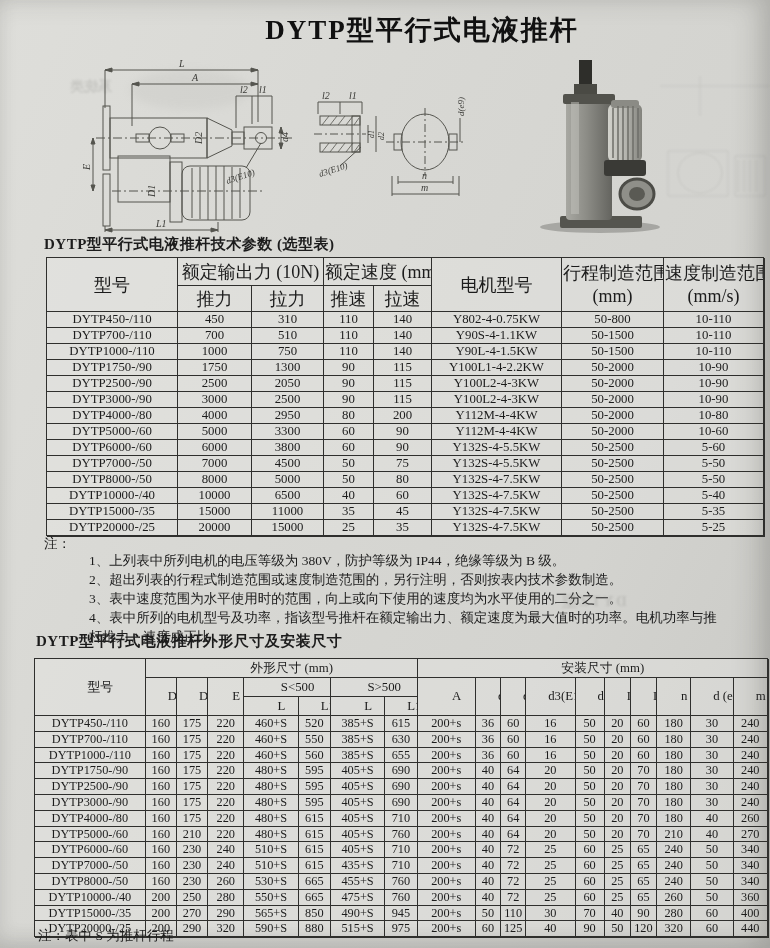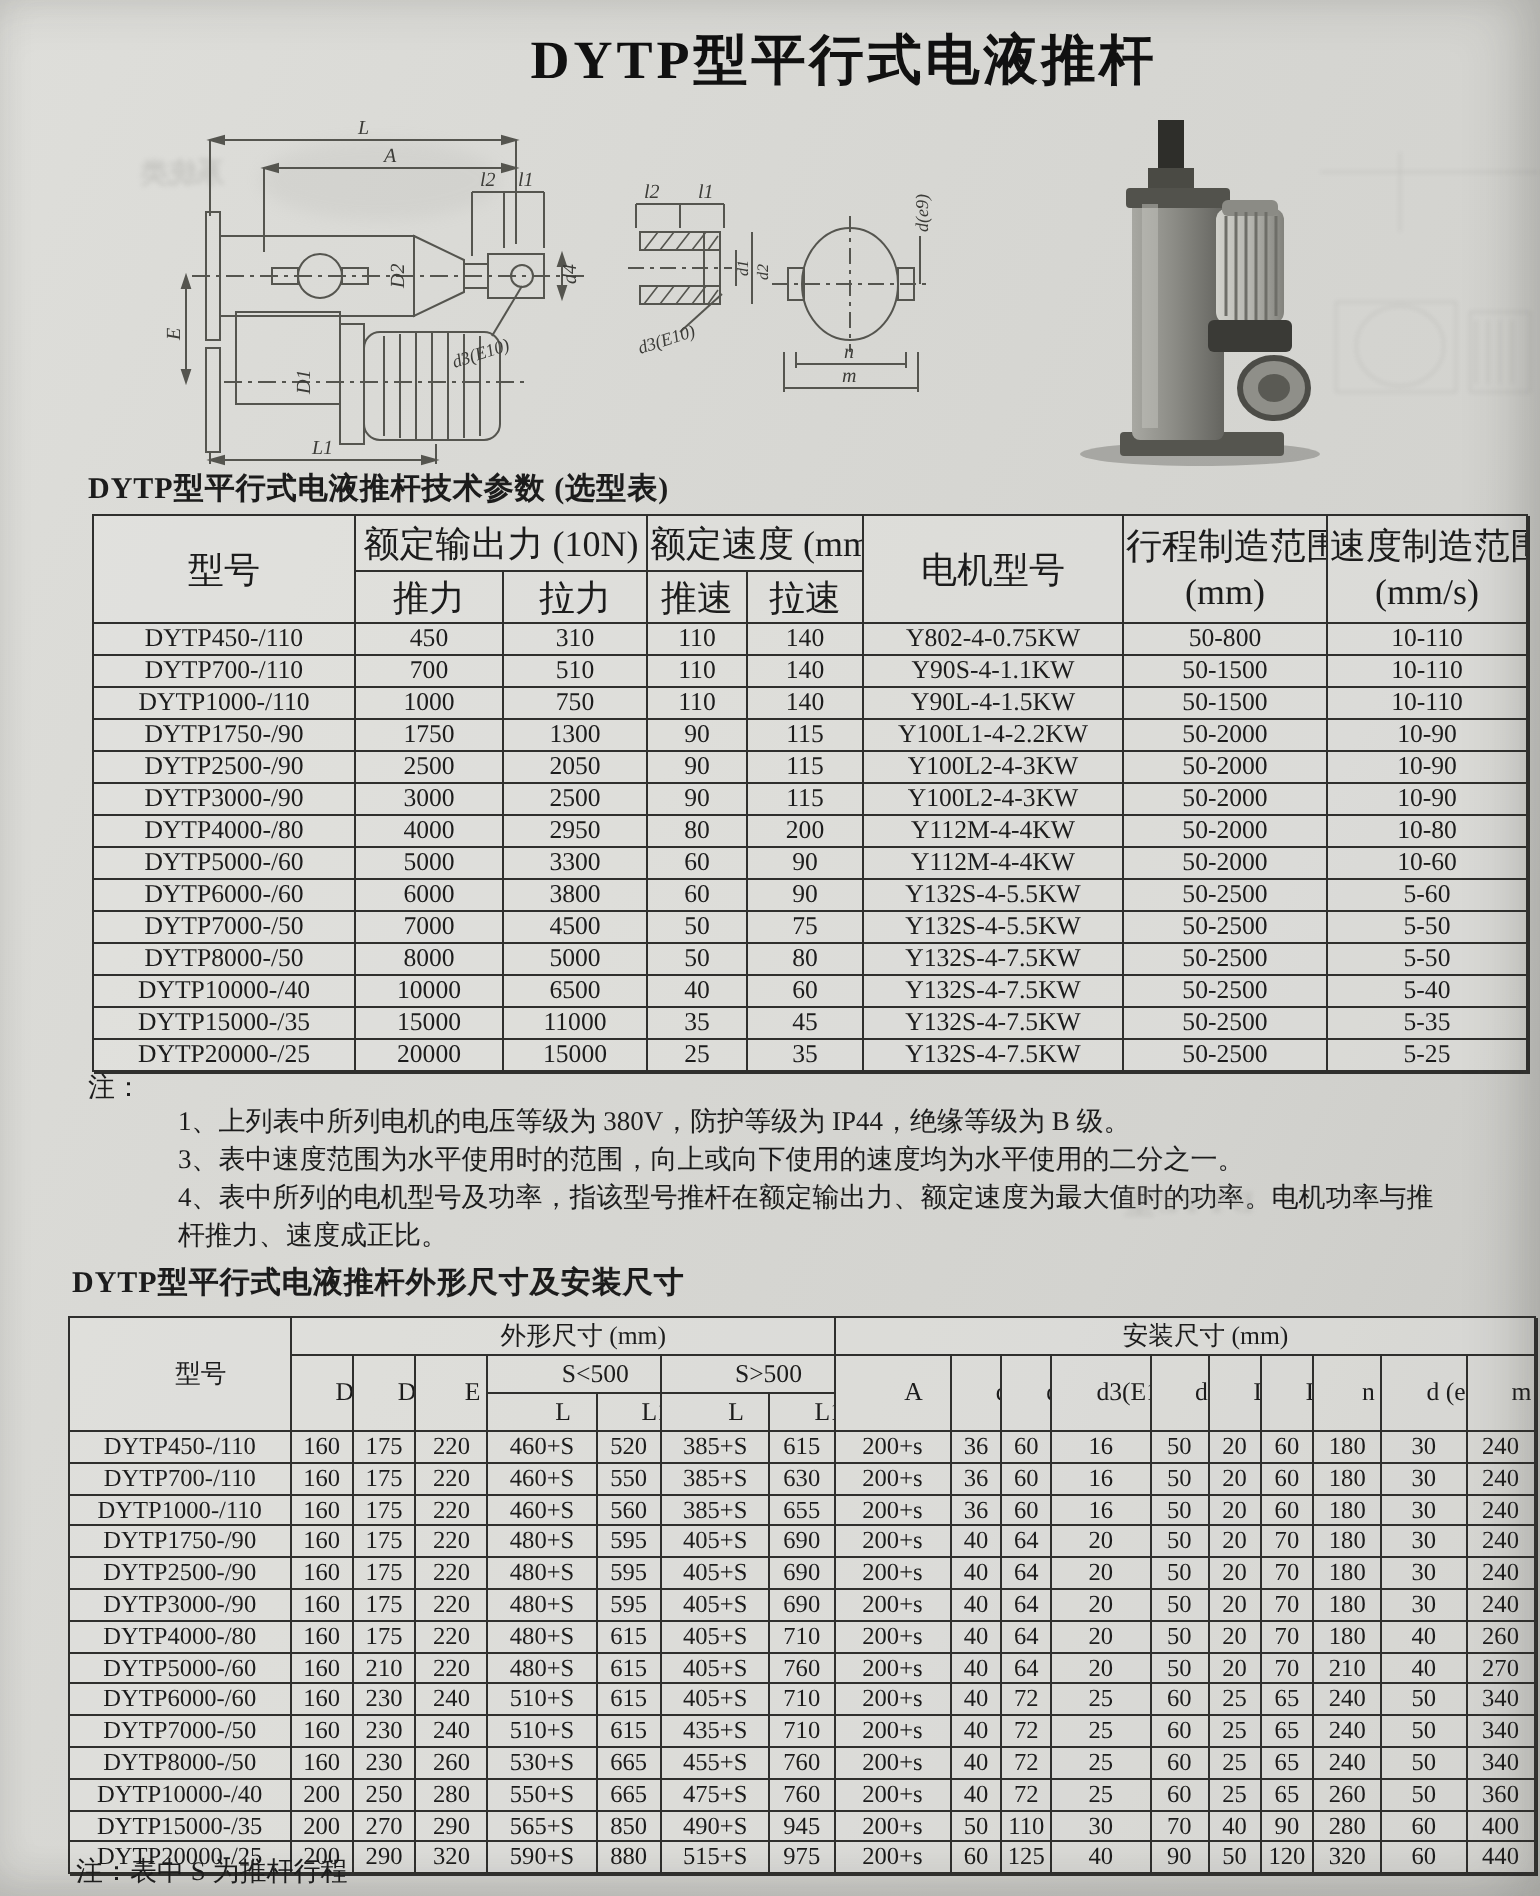--- a/index.html
+++ b/index.html
@@ -394,20 +394,21 @@
           <td>50-2500</td>
           <td>5-25</td>
         </tr>
       </tbody>
   </table>
 
   <div class="notes">
     <span class="lbl">注：</span>
     <ol>
       <li>1、上列表中所列电机的电压等级为 380V，防护等级为 IP44，绝缘等级为 B 级。</li>
+      <li>2、超出列表的行程式制造范围或速度制造范围的，另行注明，否则按表内技术参数制造。</li>
       <li>3、表中速度范围为水平使用时的范围，向上或向下使用的速度均为水平使用的二分之一。</li>
       <li>4、表中所列的电机型号及功率，指该型号推杆在额定输出力、额定速度为最大值时的功率。电机功率与推杆推力、速度成正比。</li>
     </ol>
   </div>
 
   <div class="bleed" style="left:560px;top:592px;font-size:15px;letter-spacing:2px;">DYTZ型</div>
 
   <div class="caption cap2">DYTP型平行式电液推杆外形尺寸及安装尺寸</div>
 
   <table class="t2">

